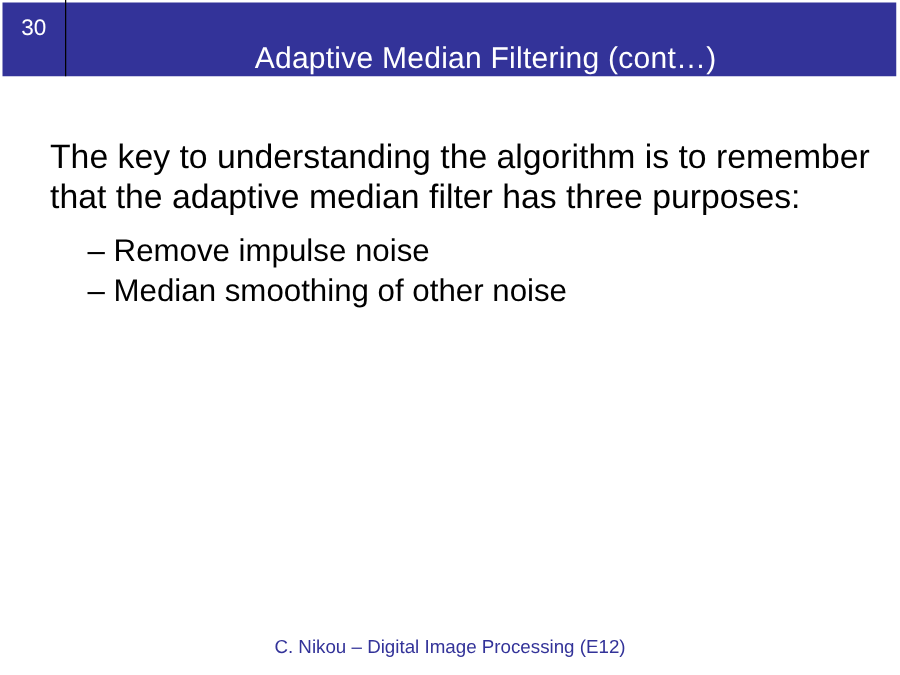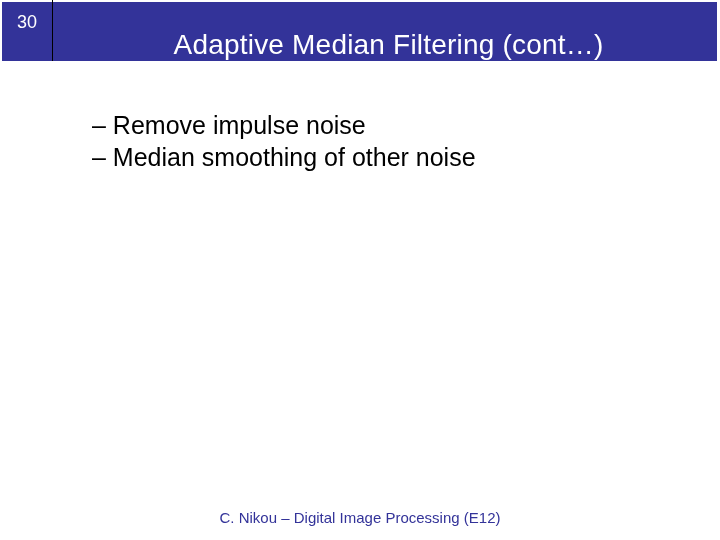--- a/index.html
+++ b/index.html
@@ -38,39 +38,39 @@
     margin-right: 4px;
   }
   .page-num {
     color: #fff;
     font-size: 18px;
     font-weight: normal;
   }
   .title-text {
     flex: 1;
     color: #fff;
-    font-size: 28px;
+    font-size: 24px;
     text-align: center;
     padding-right: 16px;
     letter-spacing: 0.2px;
   }
   .body {
     position: absolute;
     top: 110px;
     left: 40px;
     right: 20px;
     color: #000;
   }
   .intro {
     font-size: 27px;
     line-height: 1.18;
     margin-bottom: 12px;
   }
   .bullets {
-    margin-left: 52px;
+    margin-left: 30px;
     font-size: 25px;
     line-height: 1.20;
   }
   .bullet {
     text-indent: -16px;
     padding-left: 16px;
     margin-bottom: 2px;
   }
   .dash {
     display: inline;
@@ -91,20 +91,21 @@
 <div class="slide">
 
   <div class="title-bar">
     <div class="page-num-box">
       <span class="page-num">30</span>
     </div>
     <div class="title-text">Adaptive Median Filtering (cont…)</div>
   </div>
 
   <div class="body">
+    <div class="intro">The key to understanding the algorithm is to remember that the adaptive median filter has three purposes:</div>
     <div class="bullets">
       <div class="bullet"><span class="dash">– </span><span>Remove impulse noise</span></div>
       <div class="bullet"><span class="dash">– </span><span>Median smoothing of other noise</span></div>
     </div>
   </div>
 
   <div class="footer">C. Nikou – Digital Image Processing (E12)</div>
 
 </div>
 

